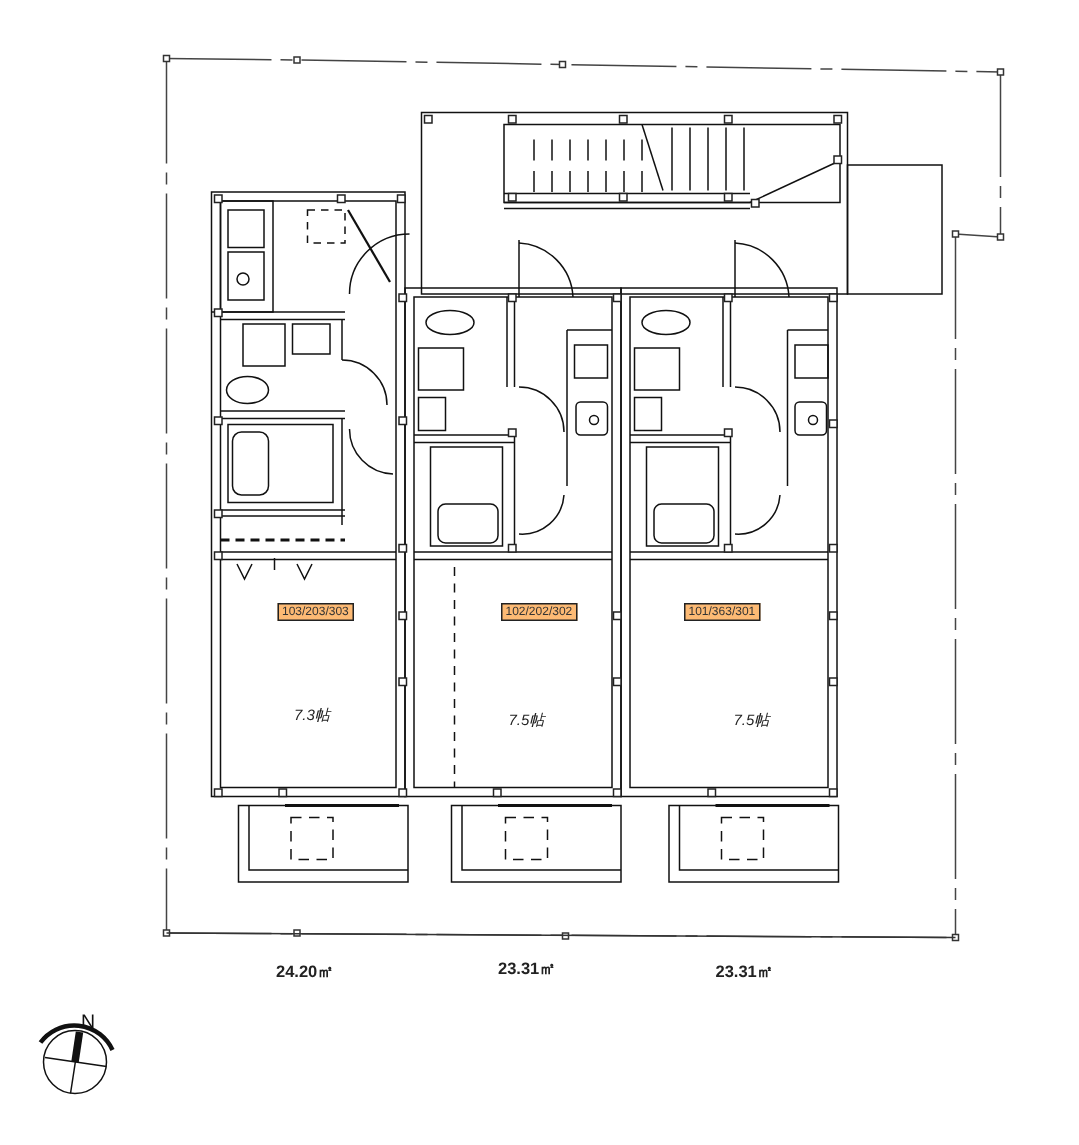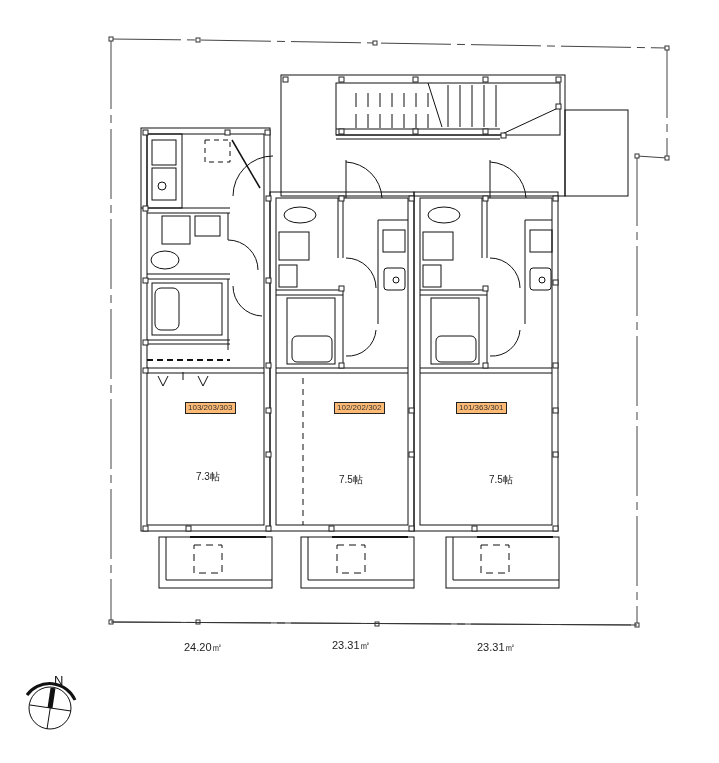--- a/index.html
+++ b/index.html
@@ -1,20 +1,20 @@
 <!DOCTYPE html>
 <html><head>
 <meta charset="utf-8">
 <style>
   html,body{margin:0;padding:0;background:#ffffff;}
   body{width:719px;height:763px;position:relative;overflow:hidden;font-family:"Liberation Sans",sans-serif;}
   #plan{position:absolute;left:0;top:0;width:719px;height:763px;}
-  .lbl{position:absolute;font-size:10px;color:#222;white-space:nowrap;}
+  .lbl{position:absolute;font-size:10px;color:#222;white-space:nowrap;font-style:italic;}
   .unit-tag{position:absolute;font-size:8px;color:#333;border:1px solid #222;padding:0 2px;line-height:10px;background:#fdba74;}
-  .area{position:absolute;font-size:11px;color:#222;}
+  .area{position:absolute;font-size:11px;color:#222;font-weight:bold;}
   .compass-n{position:absolute;font-size:13px;color:#111;}
 </style>
 </head>
 <body>
 
 <div id="plan">
 <svg width="719" height="763" viewBox="0 0 719 763" xmlns="http://www.w3.org/2000/svg">
   <g fill="none" stroke="#111" stroke-width="1">
 
     <g stroke="#444" stroke-dasharray="70,6,8,6">

